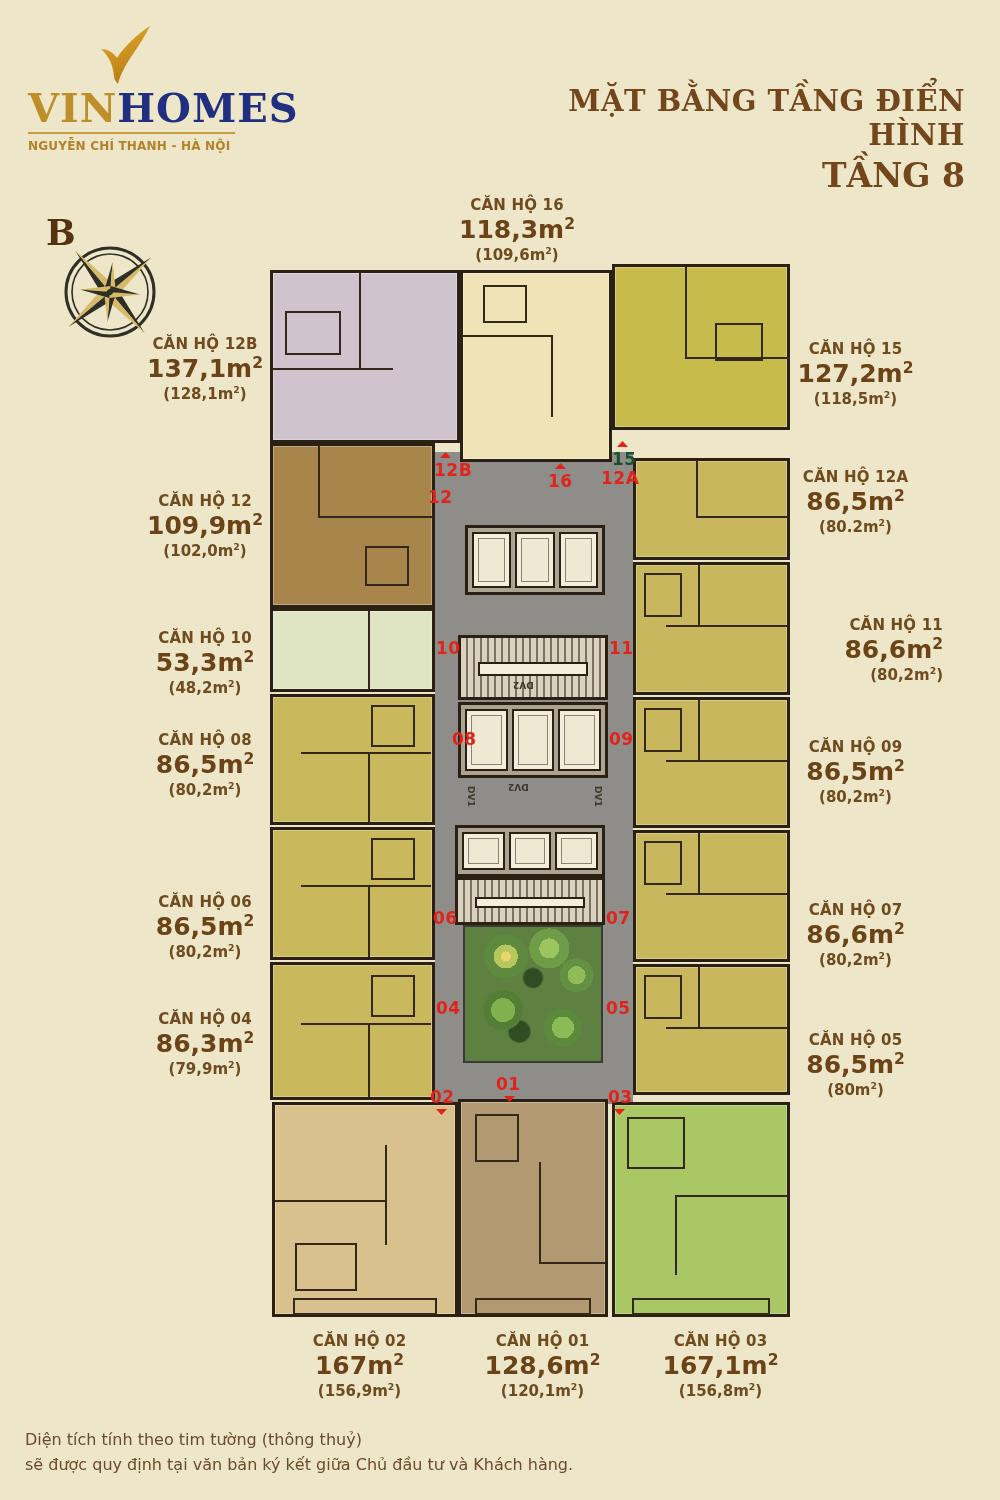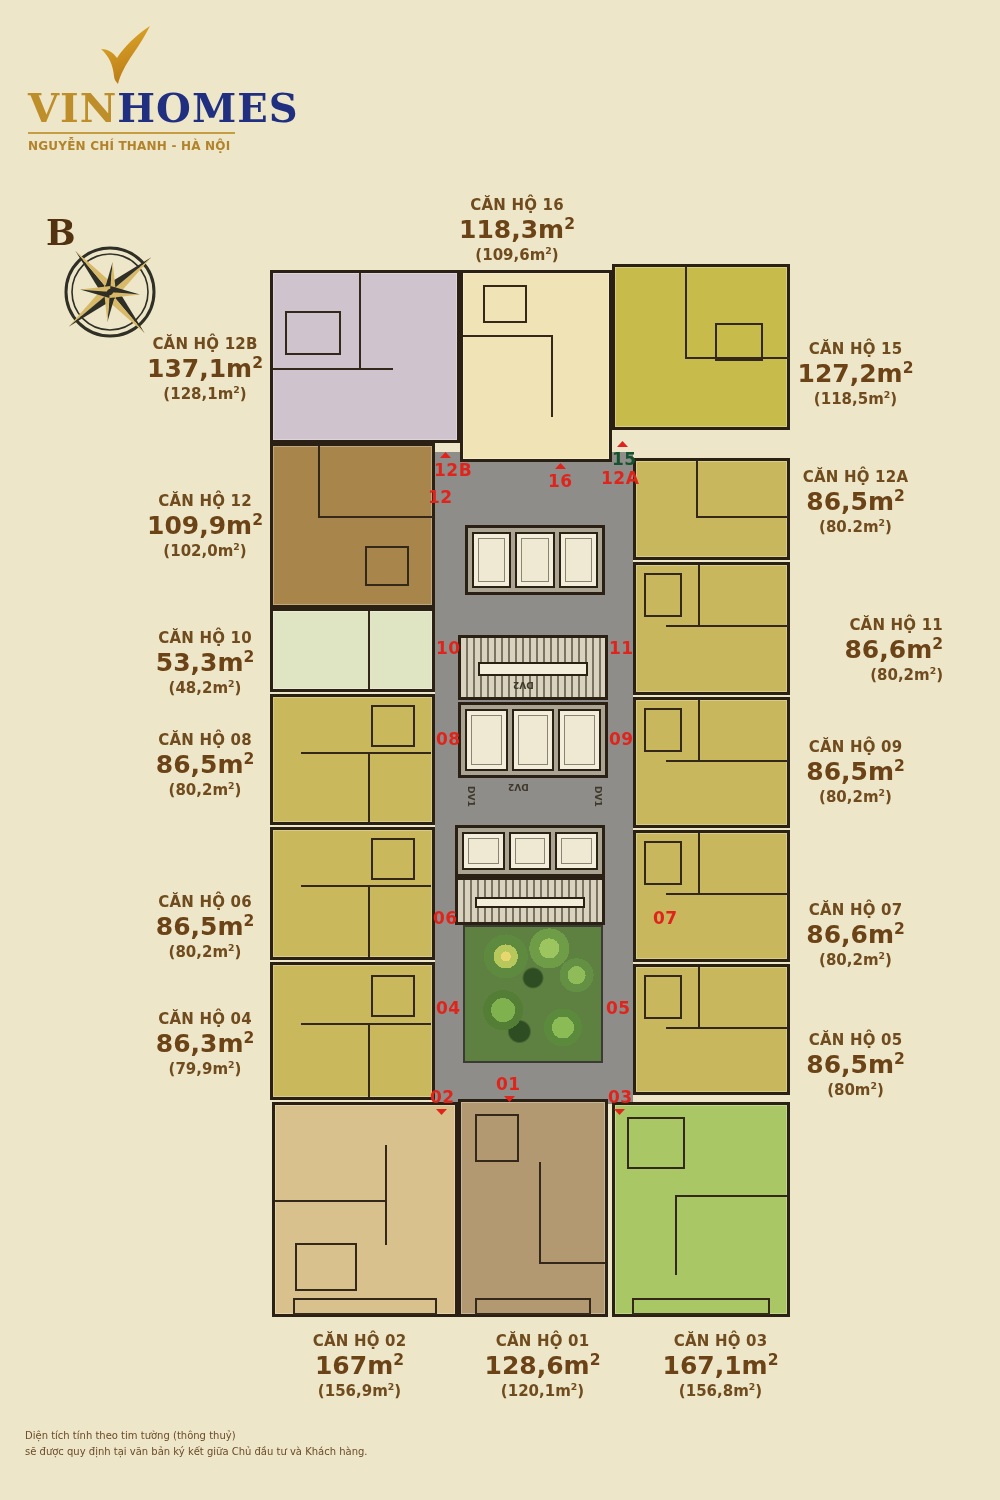--- a/index.html
+++ b/index.html
@@ -54,21 +54,21 @@
   .dv{position:absolute;font-size:9px;font-weight:bold;color:#3F392B;}
   .vert{writing-mode:vertical-rl;}
   .flip{transform:rotate(180deg);}
   
   .apt-label{position:absolute;text-align:center;color:#6F4B1E;}
   .apt-label .nm{font-size:15px;font-weight:bold;letter-spacing:.2px;}
   .apt-label .ar{font-size:25px;font-weight:bold;margin-top:1px;color:#6B4316;}
   .apt-label .nt{font-size:15px;font-weight:bold;margin-top:1px;}
   .apt-label sup{font-size:62%;}
   
-  .footer{position:absolute;left:25px;top:1428px;font-size:10px;line-height:1.55;color:#6B4B28;}
+  .footer{position:absolute;left:25px;top:1428px;font-size:16px;line-height:1.55;color:#6B4B28;}
 </style>
 </head>
 <body>
 
 <div class="page" style="background-color: rgb(237, 230, 201); text-decoration: underline;">
 
   <div class="logo">
     <svg class="logo-bird" width="52" height="58" viewBox="0 0 52 58">
       <defs>
           <linearGradient id="gold" x1="0" y1="0" x2="0.35" y2="1">
@@ -77,20 +77,24 @@
       </linearGradient>
         </defs>
       <path d="M50,0 C36,9 24,21 17,32 C13,26 7,23 1,23 C9,30 13,39 14,50 C14,53 16,56 18,58
                C20,49 26,38 33,28 C40,18 46,8 50,0 Z" fill="url(#gold)"></path>
     </svg>
     <div class="logo-text"><span style="color: rgb(190, 142, 42);">VIN</span><span style="color: rgb(32, 47, 128);">HOMES</span></div>
     <div class="logo-rule"></div>
     <div class="logo-sub">NGUYỄN CHÍ THANH - HÀ NỘI</div>
   </div>
 
+  <div class="title" style="color: rgb(115, 70, 28);">
+    <div class="title-l1">MẶT BẰNG TẦNG ĐIỂN HÌNH</div>
+    <div class="title-l2">TẦNG 8</div>
+  </div>
 
   <div class="compass">
     <div class="compass-b">B</div>
     <svg class="compass-svg" width="112" height="112" viewBox="0 0 112 112">
       <circle cx="56" cy="56" r="44" fill="none" stroke="#2F2F26" stroke-width="3"></circle>
       <circle cx="56" cy="56" r="38" fill="none" stroke="#2F2F26" stroke-width="1.6"></circle>
       <g transform="rotate(-40 56 56)">
         <polygon points="56,2 56,56 48,56" fill="#2F2F26"></polygon>
         <polygon points="56,2 56,56 64,56" fill="#D8B968"></polygon>
         <polygon points="56,110 56,56 64,56" fill="#2F2F26"></polygon>
@@ -246,24 +250,24 @@
 
     <div class="garden"></div>
 
     <div class="marker" style="left: 166px; top: 198px; color: rgb(224, 36, 28);">12B</div>
     <div class="marker" style="left: 160px; top: 225px; color: rgb(224, 36, 28);">12</div>
     <div class="marker" style="left: 280px; top: 209px; color: rgb(224, 36, 28);">16</div>
     <div class="marker" style="left: 344px; top: 187px; color: #14532d;">15</div>
     <div class="marker" style="left: 333px; top: 206px; color: rgb(224, 36, 28);">12A</div>
     <div class="marker" style="left: 168px; top: 376px; color: rgb(224, 36, 28);">10</div>
     <div class="marker" style="left: 341px; top: 376px; color: rgb(224, 36, 28);">11</div>
-    <div class="marker" style="left: 168px; top: 467px; color: rgb(224, 36, 28);">08</div>
+    <div class="marker" style="left: 168px; top: 467px; color: rgb(224, 36, 28); padding-left: 16px;">08</div>
     <div class="marker" style="left: 341px; top: 467px; color: rgb(224, 36, 28);">09</div>
     <div class="marker" style="left: 165px; top: 646px; color: rgb(224, 36, 28);">06</div>
-    <div class="marker" style="left: 338px; top: 646px; color: rgb(224, 36, 28); padding-left: 47px;">07</div>
+    <div class="marker" style="left: 338px; top: 646px; color: rgb(224, 36, 28);">07</div>
     <div class="marker" style="left: 168px; top: 736px; color: rgb(224, 36, 28);">04</div>
     <div class="marker" style="left: 338px; top: 736px; color: rgb(224, 36, 28);">05</div>
     <div class="marker" style="left: 228px; top: 812px; color: rgb(224, 36, 28);">01</div>
     <div class="marker" style="left: 162px; top: 825px; color: rgb(224, 36, 28);">02</div>
     <div class="marker" style="left: 340px; top: 825px; color: rgb(224, 36, 28);">03</div>
 
     <div class="tick up" style="left:172px;top:190px;"></div>
     <div class="tick up" style="left:287px;top:201px;"></div>
     <div class="tick up" style="left:349px;top:179px;"></div>
     <div class="tick down" style="left:236px;top:834px;"></div>

